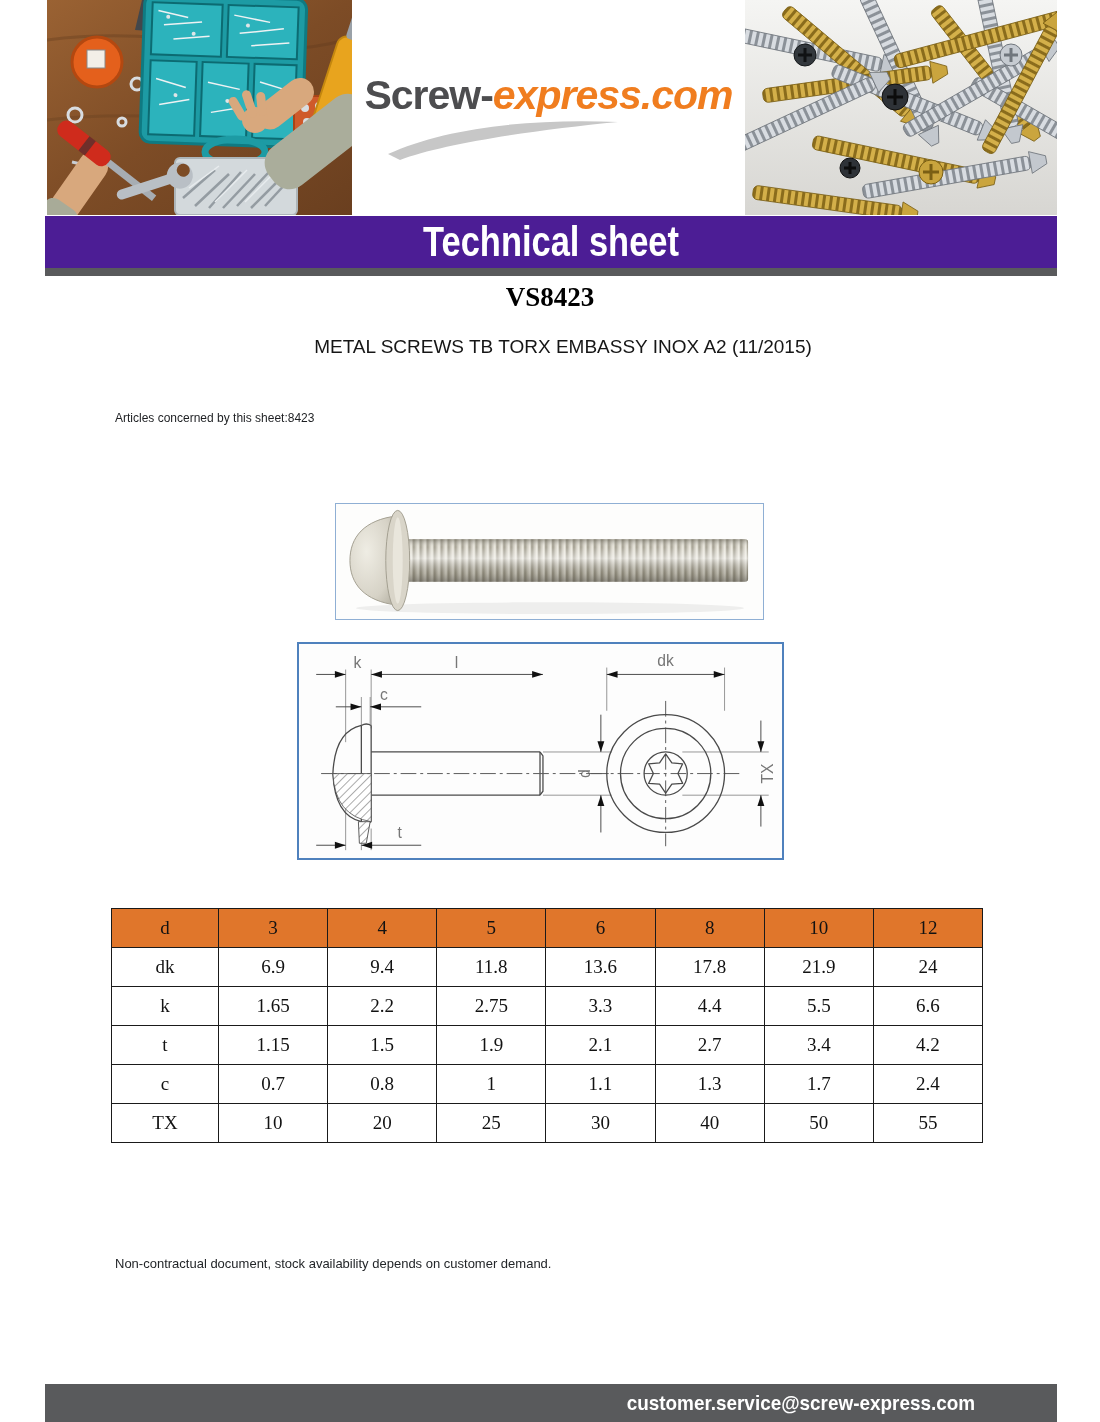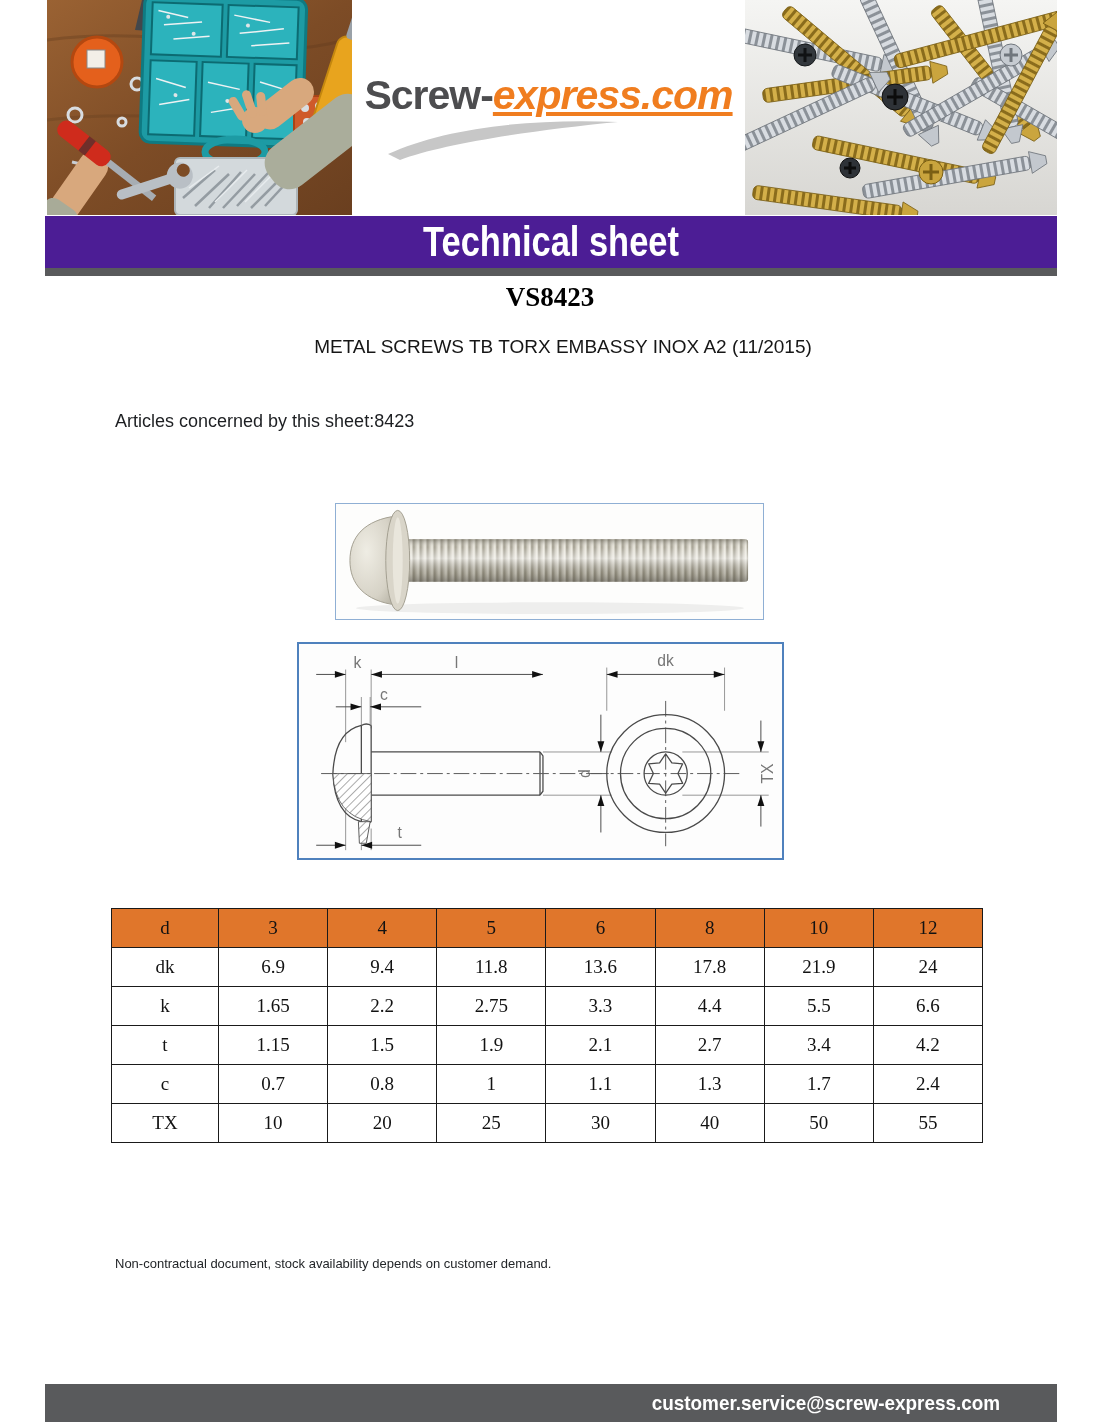--- a/index.html
+++ b/index.html
@@ -6,51 +6,51 @@
   .page{position:relative;width:1100px;height:1422px;background:#fff;overflow:hidden;
         font-family:"Liberation Sans",sans-serif;}
   
   .photo{position:absolute;top:0;height:215px;overflow:hidden;}
   .photo-left{left:47px;width:305px;}
   .photo-right{left:745px;width:312px;}
   .logo-wrap{position:absolute;left:352px;top:0;width:393px;height:215px;}
   .logo{position:absolute;top:72px;left:0;width:100%;text-align:center;white-space:nowrap;
         font-size:41px;font-weight:bold;letter-spacing:-1px;}
   .logo .dark{color:#4d4d4f;}
-  .logo .orange{color:#f07d1f;font-style:italic;text-decoration:underline;}
+  .logo .orange{color:#f07d1f;font-style:italic;}
   .swoosh{position:absolute;left:30px;top:116px;}
   
   .banner{position:absolute;left:45px;top:216px;width:1012px;height:52px;background:#4c1d95;
           display:flex;align-items:center;justify-content:center;}
   .banner-text{color:#ffffff;font-weight:bold;font-size:42px;transform:scaleX(.82);
                letter-spacing:0;line-height:1;}
   .divider{position:absolute;left:45px;top:268px;width:1012px;height:8px;background:#595a5c;}
   
   .doc-code{position:absolute;left:0;top:282px;width:1100px;text-align:center;
             font-family:"Liberation Serif",serif;font-weight:bold;font-size:27px;color:#000;}
   .doc-title{position:absolute;left:15px;top:336px;width:1096px;text-align:center;
              font-size:19px;color:#161616;}
-  .articles{position:absolute;left:115px;top:411px;font-size:18px;color:#1d1f22;}
+  .articles{position:absolute;left:115px;top:411px;font-size:12px;color:#1d1f22;}
   
   .product-photo{position:absolute;left:335px;top:503px;width:427px;height:115px;
                  border:1px solid #8fafd4;background:#fdfdfc;}
   .tech-drawing{position:absolute;left:297px;top:642px;width:487px;height:218px;
                 border:2px solid #4f81bd;background:#fdfdfd;box-sizing:border-box;}
   
   .spec-table{position:absolute;left:111px;top:908px;width:872px;border-collapse:collapse;
               font-family:"Liberation Serif",serif;table-layout:fixed;}
   .spec-table th,.spec-table td{border:1.5px solid #1a1a1a;text-align:center;padding:0;
               font-weight:normal;font-size:19px;color:#121212;}
   .spec-table thead th{background:#e0762b;height:38px;}
   .spec-table tbody th,.spec-table tbody td{height:38px;background:#fff;}
   .spec-table col.c0{width:107px;}
   .footnote{position:absolute;left:115px;top:1256px;font-size:13px;color:#232629;}
   
   .footer-bar{position:absolute;left:45px;top:1384px;width:1012px;height:38px;background:#595a5c;
-              display:flex;align-items:center;justify-content:flex-end;padding-right:57px;box-sizing:border-box;}
+              display:flex;align-items:center;justify-content:flex-end;padding-right:82px;box-sizing:border-box;}
   .footer-email{color:#fff;font-weight:bold;font-size:21px;transform:scaleX(.9);transform-origin:right center;}
   svg text.dim{fill:#777;font-family:"Liberation Sans",sans-serif;font-size:16px;}
 </style>
 </head>
 <body>
 
 <div class="page">
 
   <div class="photo photo-left">
     <svg width="305" height="215" viewBox="0 0 305 215">

